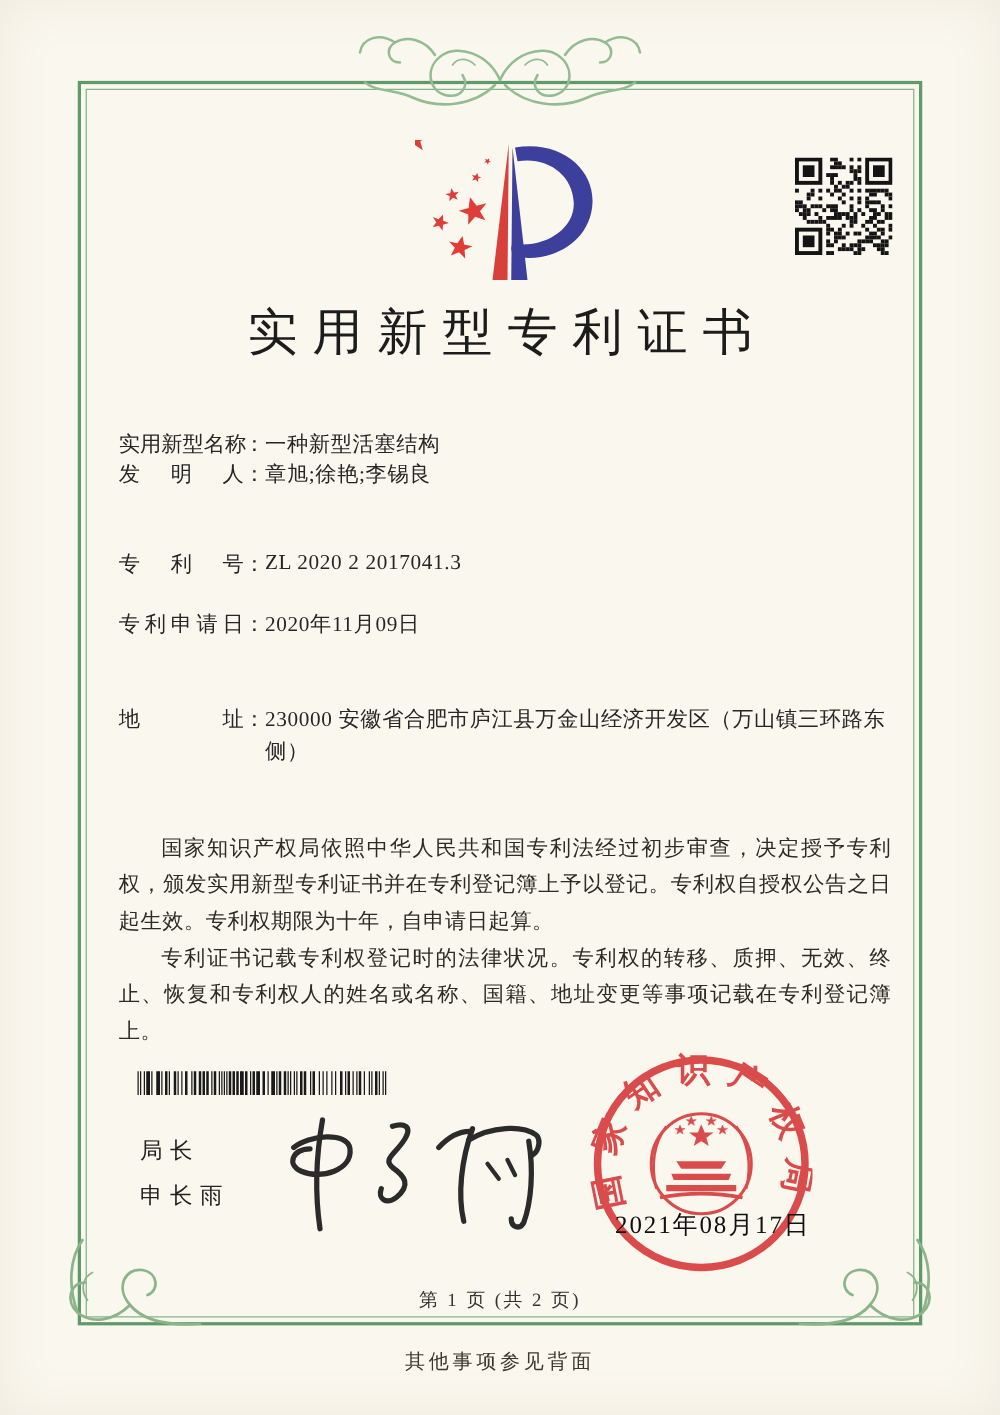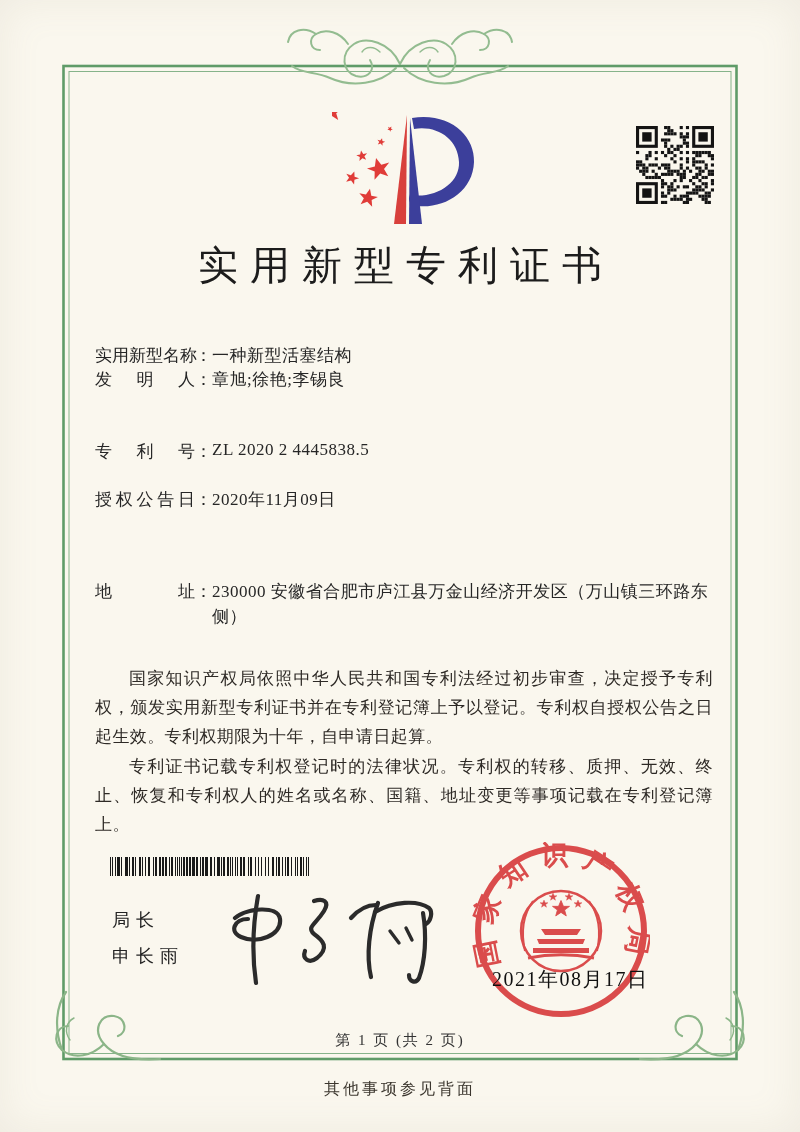--- a/index.html
+++ b/index.html
@@ -284,26 +284,26 @@
 
   <div class="abs title">实用新型专利证书</div>
 
   <div class="abs fieldrow" style="top:344px">
     <span class="flabel">实用新型名称</span><span class="fcolon">：</span><span class="fvalue">一种新型活塞结构</span>
   </div>
   <div class="abs fieldrow" style="top:368px">
     <span class="flabel">发明人</span><span class="fcolon">：</span><span class="fvalue">章旭;徐艳;李锡良</span>
   </div>
   <div class="abs fieldrow" style="top:440px">
-    <span class="flabel">专利号</span><span class="fcolon">：</span><span class="fvalue">ZL 2020 2 4445838.5</span>
+    <span class="flabel">专利号</span><span class="fcolon">：</span><span class="fvalue">ZL 2020 2 2017041.3</span>
   </div>
   <div class="abs fieldrow" style="top:488px">
-    <span class="flabel">授权公告日</span><span class="fcolon">：</span><span class="fvalue">2020年11月09日</span>
-  </div>
-  <div class="abs fieldrow" style="top:580px">
+    <span class="flabel">专利申请日</span><span class="fcolon">：</span><span class="fvalue">2020年11月09日</span>
+  </div>
+  <div class="abs fieldrow" style="top:564px">
     <span class="flabel">地址</span><span class="fcolon">：</span><span class="fvalue wrap">230000 安徽省合肥市庐江县万金山经济开发区（万山镇三环路东侧）</span>
   </div>
 
   <div class="abs bodytext">
     <p>国家知识产权局依照中华人民共和国专利法经过初步审查，决定授予专利权，颁发实用新型专利证书并在专利登记簿上予以登记。专利权自授权公告之日起生效。专利权期限为十年，自申请日起算。</p>
     <p>专利证书记载专利权登记时的法律状况。专利权的转移、质押、无效、终止、恢复和专利权人的姓名或名称、国籍、地址变更等事项记载在专利登记簿上。</p>
   </div>
 
   <div class="abs barcode" id="barcode">
       <i style="width:1px;background:#1a1a1a"></i>

